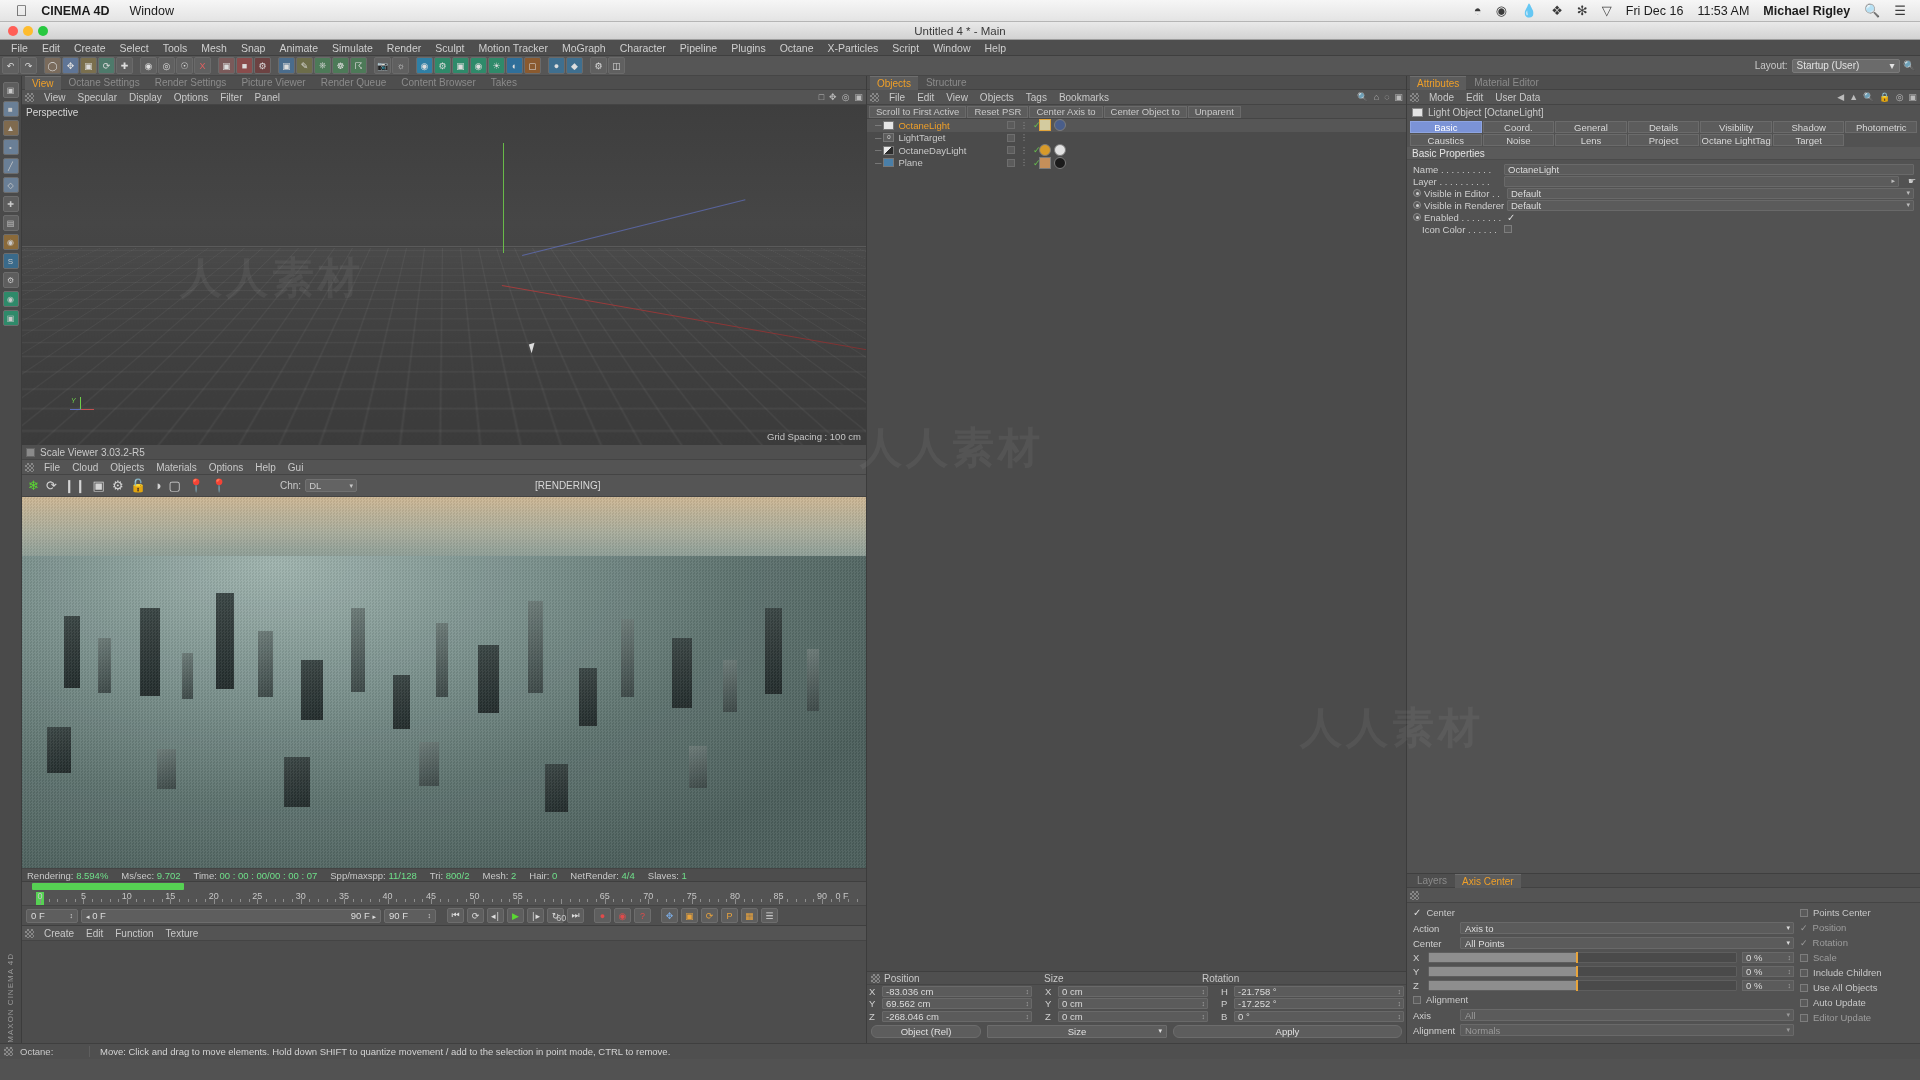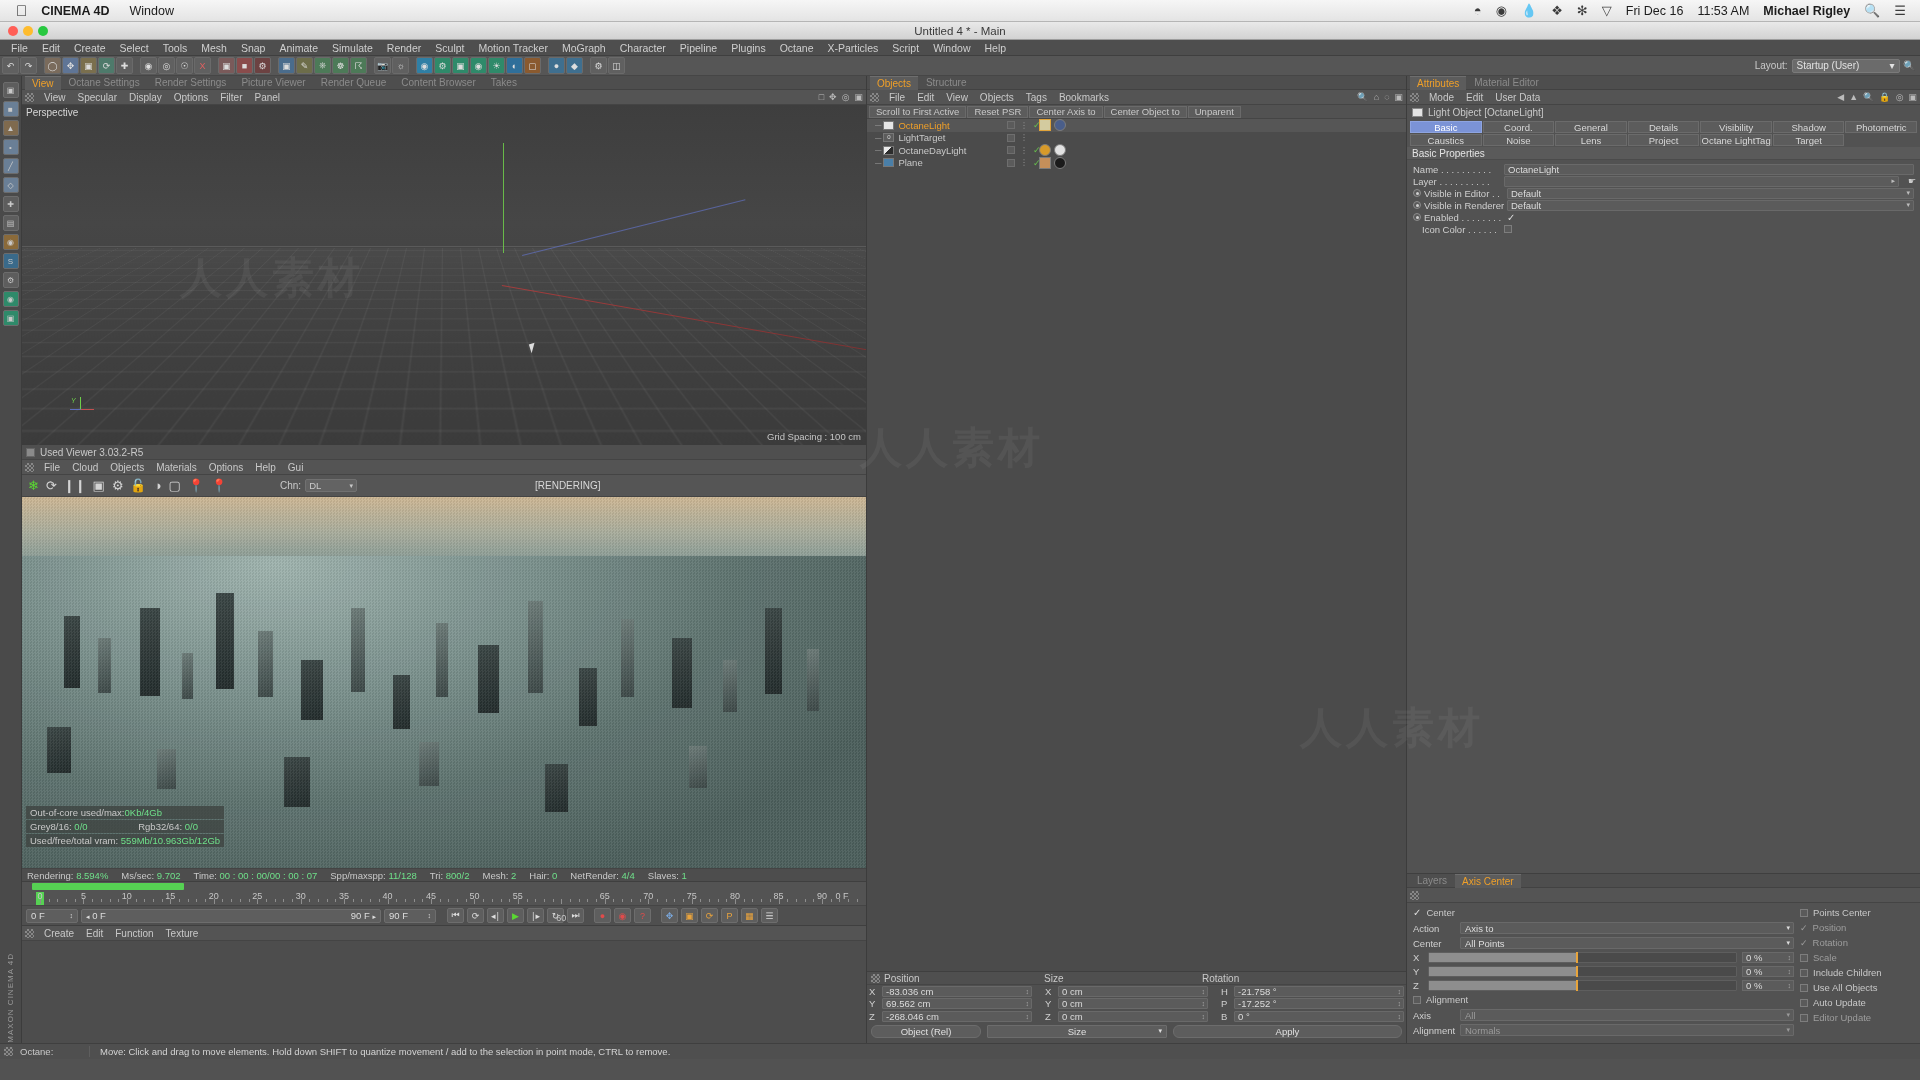--- a/index.html
+++ b/index.html
@@ -412,21 +412,21 @@
         <i style="left:10px;top:0;width:1px;height:12px;background:#6ecf4a"></i>
         <i style="left:10px;top:12px;width:14px;height:1px;background:#c25050"></i>
         <i style="left:0;top:12px;width:11px;height:1px;background:#5f6fc0"></i>
         <i style="left:1px;top:0;font-size:7px;color:#6ecf4a">Y</i>
       </div>
     </div>
 
     <div id="liveviewer">
       <div class="lv-title">
         <span class="sq"></span>
-        <span>Used Viewer 3.03.2-R5</span>
+        <span>Scale Viewer 3.03.2-R5</span>
       </div>
       <div class="menurow">
         <span class="grip"></span>
         <span class="m">File</span>
         <span class="m">Cloud</span>
         <span class="m">Objects</span>
         <span class="m">Materials</span>
         <span class="m">Options</span>
         <span class="m">Help</span>
         <span class="m">Gui</span>
@@ -473,35 +473,20 @@
         <div class="bld" style="left:88%;top:30%;width:17px;height:86px"></div>
         <div class="bld lite" style="left:93%;top:41%;width:12px;height:62px"></div>
         <div class="bld" style="left:3%;top:62%;width:24px;height:46px"></div>
         <div class="bld lite" style="left:16%;top:68%;width:19px;height:40px"></div>
         <div class="bld" style="left:31%;top:70%;width:26px;height:50px"></div>
         <div class="bld lite" style="left:47%;top:66%;width:20px;height:44px"></div>
         <div class="bld" style="left:62%;top:72%;width:23px;height:48px"></div>
         <div class="bld lite" style="left:79%;top:67%;width:18px;height:42px"></div>
         <div class="noise"></div>
 
-        <div class="lv-stats">
-          <div class="row">
-            <span>Out-of-core used/max:</span><span class="g">0Kb/4Gb</span>
-          </div>
-          <div class="row">
-            <span>Grey8/16:</span>
-            <span class="g">0/0</span>
-            <span style="margin-left:48px">Rgb32/64:</span>
-            <span class="g">0/0</span>
-          </div>
-          <div class="row">
-            <span>Used/free/total vram:</span>
-            <span class="g">559Mb/10.963Gb/12Gb</span>
-          </div>
-        </div>
       </div>
 
       <div class="lv-bottom">
         <span><span>Rendering:</span> <span class="g">8.594%</span></span>
         <span><span>Ms/sec:</span> <span class="g">9.702</span></span>
         <span><span>Time:</span> <span class="g">00 : 00 : 00/00 : 00 : 07</span></span>
         <span><span>Spp/maxspp:</span> <span class="g">11/128</span></span>
         <span><span>Tri:</span> <span class="g">800/2</span></span>
         <span><span>Mesh:</span> <span class="g">2</span></span>
         <span><span>Hair:</span> <span class="g">0</span></span>

